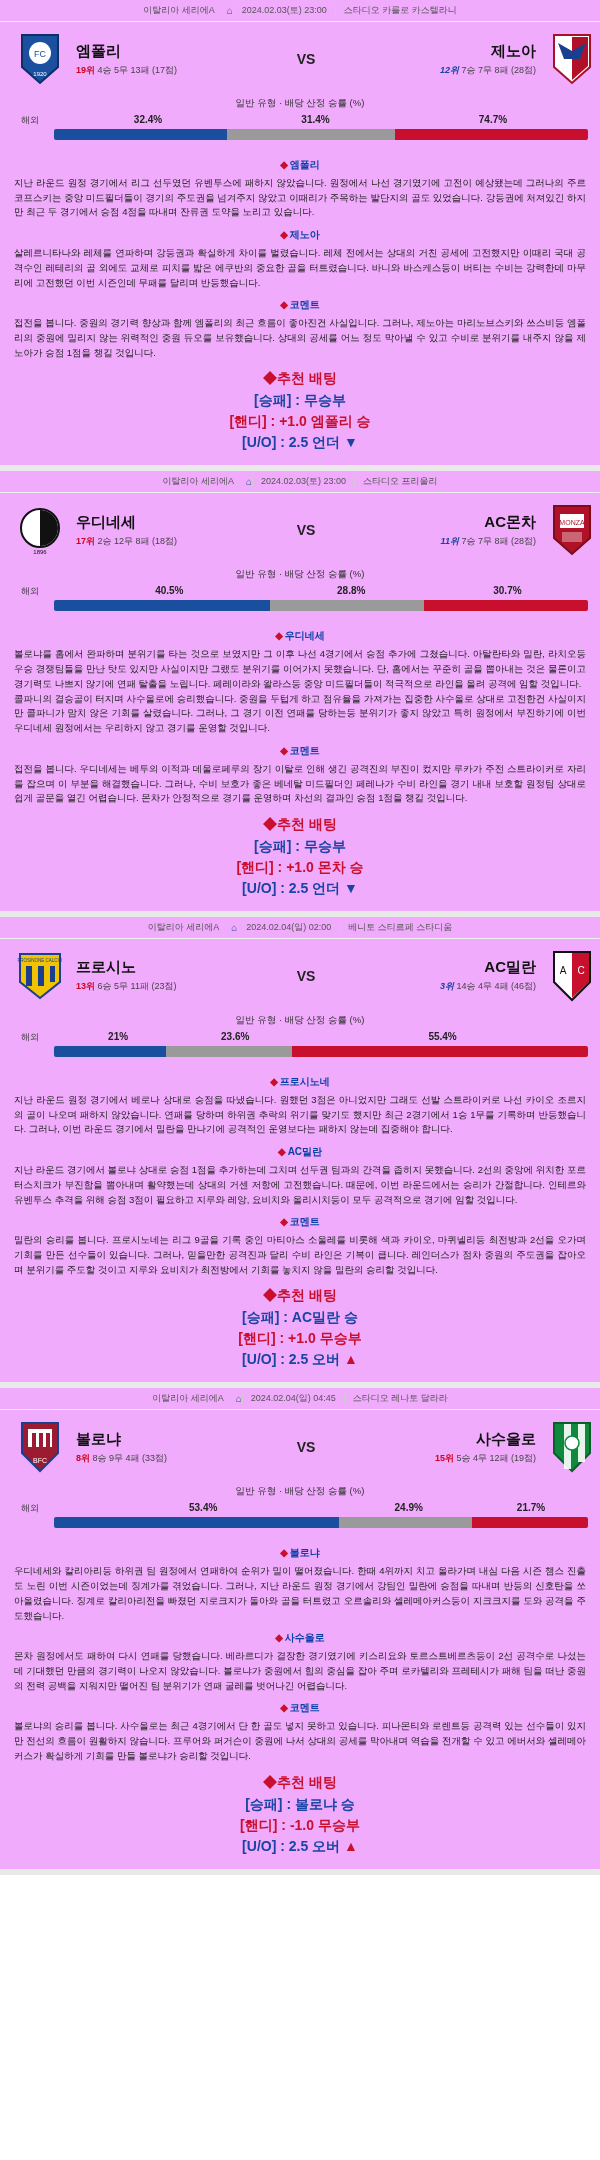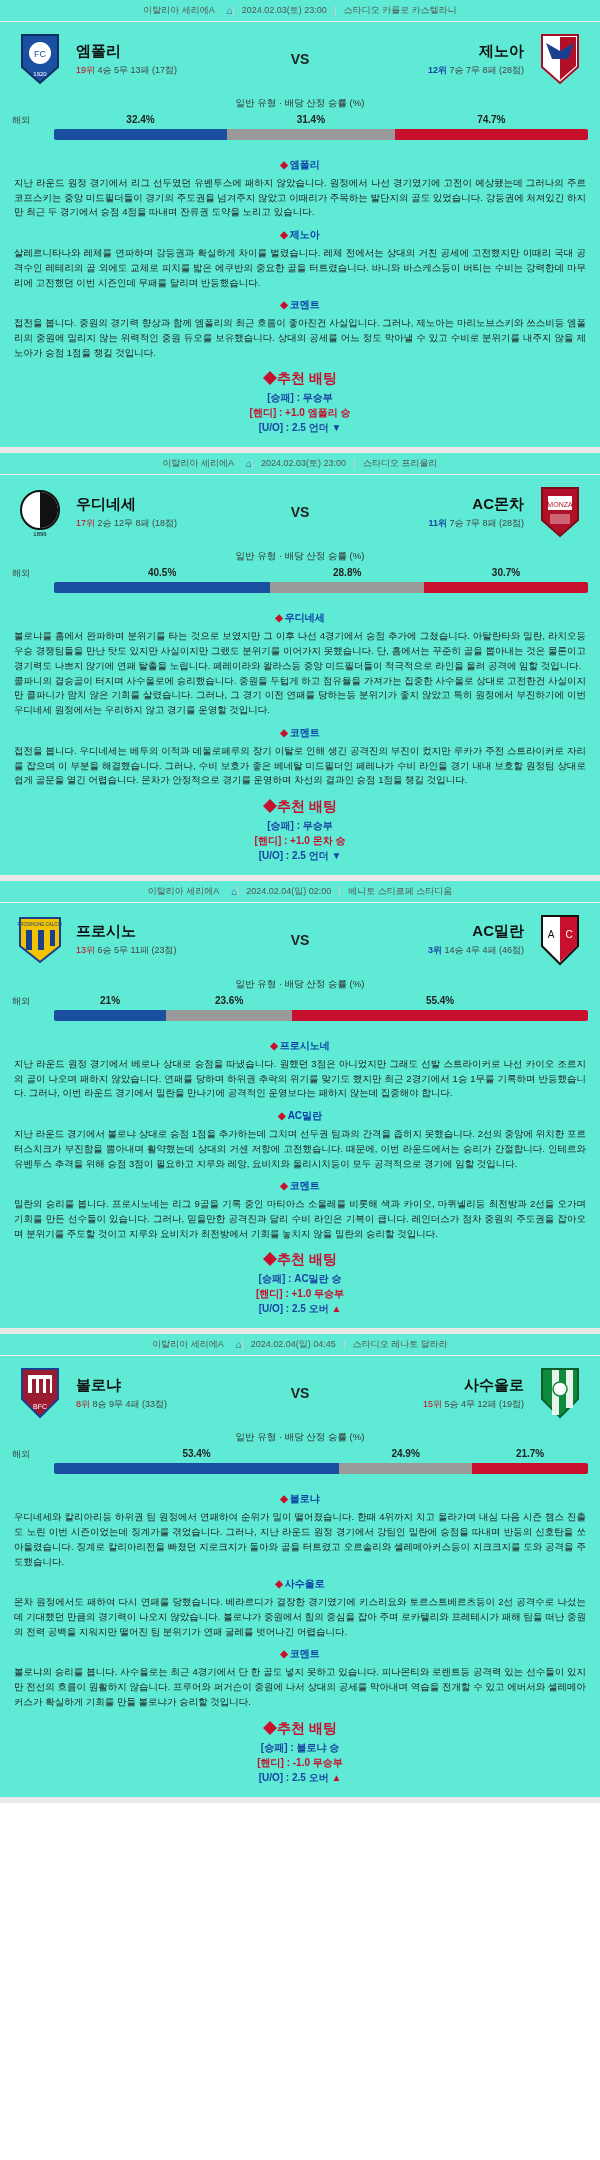--- a/index.html
+++ b/index.html
@@ -6,21 +6,21 @@
   html, body {
     margin: 0; padding: 0;
     background: #ffffff;
     font-family: "Liberation Sans", sans-serif;
   }
   body { width: 600px; }
   .page { width: 600px; }
 
   .match-card {
     width: 600px;
-    background: #5eead4;
+    background: #f0abfc;
     border-bottom: 6px solid #e9e9e9;
     padding-bottom: 6px;
   }
 
   
   .topbar {
     display: flex;
     align-items: center;
     justify-content: center;
     gap: 0;
@@ -41,21 +41,21 @@
     width: 1px; height: 10px; background: #ccc;
   }
   .home-ico {
     color: #2b4a9b; font-size: 10px; margin-left: 4px;
   }
 
   
   .teams {
     display: flex;
     align-items: center;
-    padding: 8px 12px 4px 12px;
+    padding: 8px 0 4px 12px;
   }
   .team {
     flex: 1;
     display: flex;
     align-items: center;
     gap: 8px;
     min-width: 0;
   }
   .team.away { flex-direction: row-reverse; text-align: right; }
   .crest {
@@ -72,22 +72,22 @@
     color: #111;
     line-height: 1.2;
     white-space: nowrap;
   }
   .team-sub {
     font-size: 9px;
     color: #444;
     margin-top: 4px;
     white-space: nowrap;
   }
-  .rank-red { color: #d0021b; font-weight: normal; }
-  .rank-blue { color: #1a44a3; font-weight: bold; }
+  .rank-red { color: #d0021b; font-weight: bold; }
+  .rank-blue { color: #1a44a3; font-weight: bold; font-style: italic; }
   .vs {
     flex: 0 0 56px;
     text-align: center;
     font-size: 14px;
     font-weight: bold;
     color: #222;
   }
 
   
   .odds-block { padding: 2px 12px 6px 12px; }
@@ -96,20 +96,21 @@
     font-size: 9.5px;
     color: #333;
     padding: 3px 0 4px 0;
   }
   .odds-pcts {
     display: flex;
     font-size: 10px;
     font-weight: bold;
     color: #222;
     margin-bottom: 2px;
+    margin-left: 9px;
   }
   .odds-label {
     flex: 0 0 42px;
     font-size: 9px;
     color: #333;
     font-weight: normal;
     display: flex; align-items: center;
   }
   .pct { text-align: center; }
   .bar {
@@ -143,21 +144,21 @@
   
   .pick-head {
     text-align: center;
     font-size: 14px;
     font-weight: bold;
     color: #c8102e;
     margin-top: 10px;
   }
   .pick-lines {
     text-align: center;
-    font-size: 10px;
+    font-size: 14px;
     font-weight: bold;
     line-height: 1.5;
     margin-top: 2px;
   }
   .pick-lines .l1 { color: #1a44a3; }
   .pick-lines .l2 { color: #c8102e; }
   .pick-lines .l3 { color: #1a44a3; }
   .tri-down { color: #1a44a3; }
   .tri-up { color: #c8102e; }
 </style>

